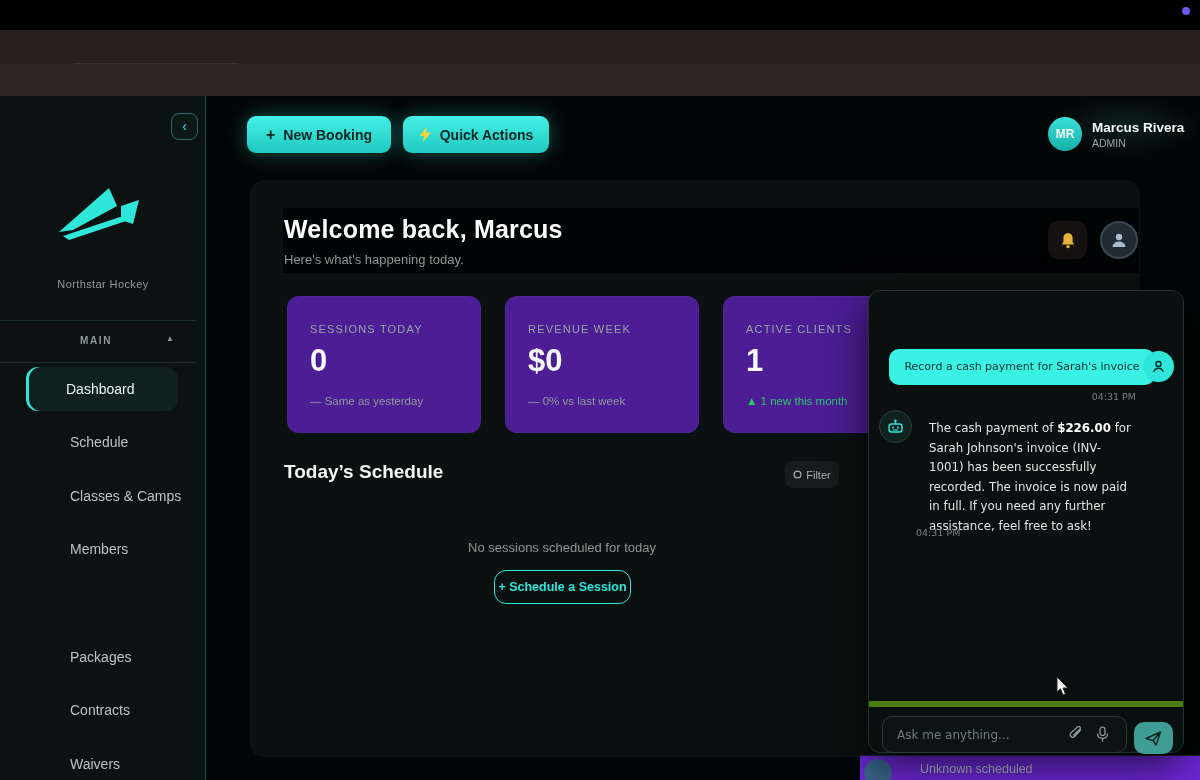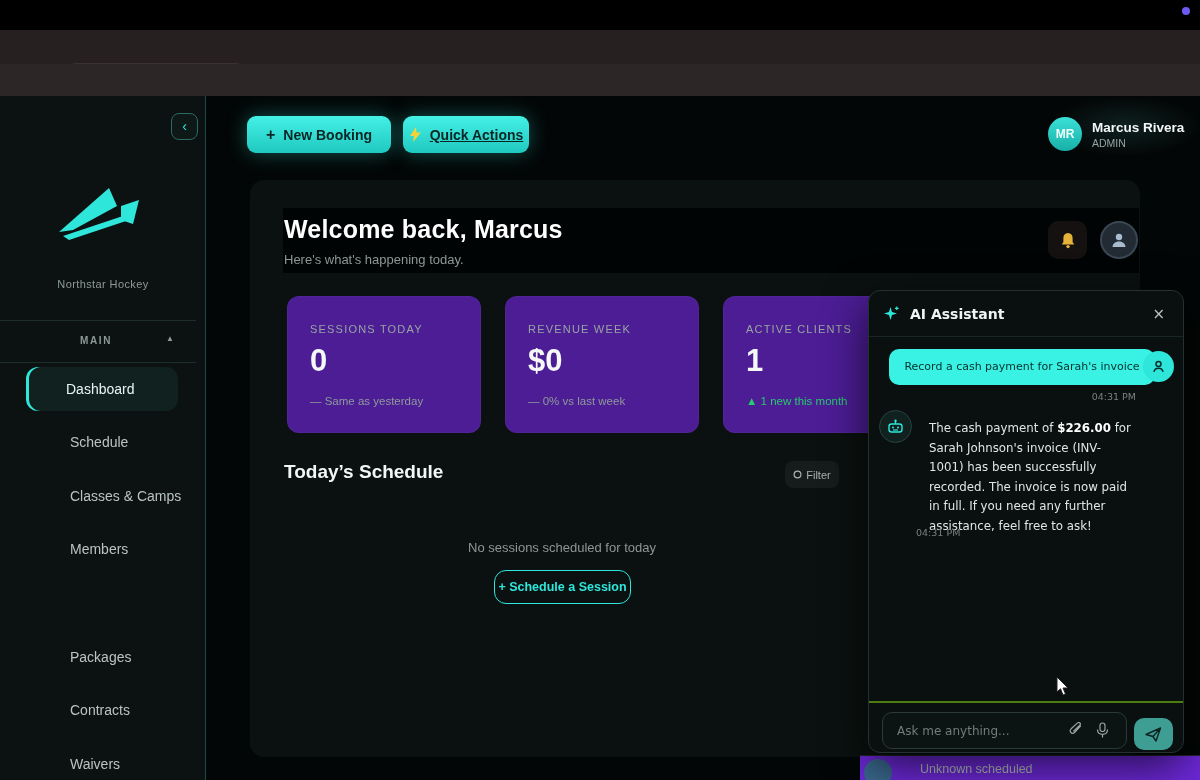--- a/index.html
+++ b/index.html
@@ -68,21 +68,21 @@
   .sb-item.active{ left:26px; top:271px; width:152px; height:44px; background:#102120; border-radius:12px;
     color:#e8f4f2; line-height:44px; box-shadow:inset 3px 0 0 #2ee6da; } .i2{ top:331px; } .i3{ top:385px; } .i4{ top:438px; } .i5{ top:492px; }
   .i6{ top:546px; } .i7{ top:599px; } .i8{ top:653px; }
 
   
   .btn-cyan{ position:absolute; top:116px; height:37px; border-radius:9px;
     background:linear-gradient(180deg,#45f0e6,#1fc9c0); box-shadow:0 0 20px rgba(46,230,218,0.35);
     display:flex; align-items:center; justify-content:center; gap:8px; font-size:14px; font-weight:bold;
     color:#0a2624; }
   .btn-newbooking{ left:247px; width:144px; }
-  .btn-quickactions{ left:403px; width:126px;text-decoration:underline; }
+  .btn-quickactions{ left:403px; width:146px; }
   .plus-glyph{ font-size:16px; font-weight:bold; }
   .bolt-ic{ width:13px; height:15px; }
   .user-chip{ position:absolute; left:1048px; top:117px; display:flex; gap:10px; align-items:center; }
   .mr-avatar{ width:34px; height:34px; border-radius:50%; background:linear-gradient(180deg,#3ae0d6,#17b0a8);
     color:#f4fffe; font-size:12px; font-weight:bold; text-align:center; line-height:34px; }
   .user-name{ font-size:13.5px; font-weight:bold; color:#f2f6f5; }
   .user-role{ font-size:10.5px; color:#97a3a1; margin-top:2px; }
 
   
   .main-card{ position:absolute; left:250px; top:180px; width:890px; height:577px; background:#0b1110;
@@ -142,21 +142,21 @@
     background:#2ee6da; display:flex; align-items:center; justify-content:center; color:#0a2f2b; }
   .msg-time{ position:absolute; font-size:9.5px; color:#768280; }
   .t-user{ left:20px; top:100px; width:247px; text-align:right; }
   .bot-avatar{ position:absolute; left:10px; top:119px; width:33px; height:33px; border-radius:50%;
     background:#11211f; border:1px solid #27433f; display:flex; align-items:center; justify-content:center; }
   .robot-ic{ width:17px; height:15px; }
   .bot-text{ position:absolute; left:60px; top:128px; width:205px; font-size:11.8px; line-height:19.5px;
     color:#dde7e5; }
   .bot-text b{ color:#ffffff; }
   .t-bot{ left:47px; top:236px; }
-  .ai-inputbar{ position:absolute; left:0; top:410px; width:100%; height:53px; border-top:2px solid #4d7c0f; }
+  .ai-inputbar{ position:absolute; left:0; top:410px; width:100%; height:53px; border-top:6px solid #4d7c0f; }
   .ai-input{ position:absolute; left:13px; top:9px; width:245px; height:37px; background:#0c1413;
     border:1px solid #2b3937; border-radius:10px; color:#cfd9d6; font-size:12px; padding:0 58px 0 14px;
     font-family:"DejaVu Sans",sans-serif; outline:none; }
   .ai-input::placeholder{ color:#707d7a; }
   .clip-ic{ position:absolute; left:200px; top:19px; width:15px; height:16px; color:#98a4a1; }
   .mic-ic{ position:absolute; left:227px; top:19px; width:13px; height:17px; color:#98a4a1; }
   .send-btn{ position:absolute; left:265px; top:15px; width:39px; height:32px; background:#3f9e94;
     border-radius:10px; display:flex; align-items:center; justify-content:center; }
   .send-ic{ width:17px; height:15px; color:#0d2421; }
 
@@ -291,28 +291,20 @@
   </div>
   <div class="empty-text">No sessions scheduled for today</div>
   <div class="cta-btn">+ Schedule a Session</div>
 
   <div class="bg-row">
     <div class="bg-row-circle"></div>
     <div class="bg-row-label">Unknown scheduled</div>
   </div>
 
   <div class="ai-panel">
-    <div class="ai-header">
-      <svg class="sparkle-ic" viewBox="0 0 18 18">
-        <path d="M7.5 2 L9 7 L14 8.5 L9 10 L7.5 15 L6 10 L1 8.5 L6 7 Z" fill="#2ee6da"></path>
-        <path d="M13.8 1.5 L13.8 5.1 M12 3.3 L15.6 3.3" stroke="#2ee6da" stroke-width="1.2"></path>
-      </svg>
-      <span class="ai-title">AI Assistant</span>
-      <span class="ai-close">×</span>
-    </div>
 
     <div class="user-bubble">Record a cash payment for Sarah's invoice</div>
     <div class="user-msg-avatar">
       <svg width="15" height="15" viewBox="0 0 18 18">
         <circle cx="9" cy="6" r="3" fill="none" stroke="#0a2f2b" stroke-width="1.8"></circle>
         <path d="M3.5 15.5 C4.2 12 6.5 11 9 11 C11.5 11 13.8 12 14.5 15.5" fill="none" stroke="#0a2f2b" stroke-width="1.8"></path>
       </svg>
     </div>
     <div class="msg-time t-user">04:31 PM</div>
 

